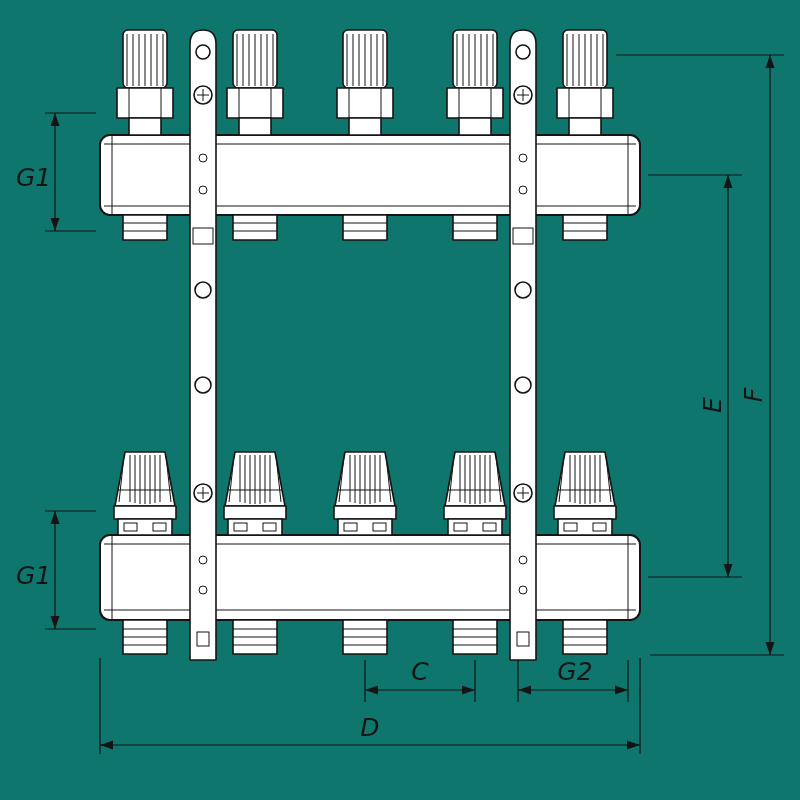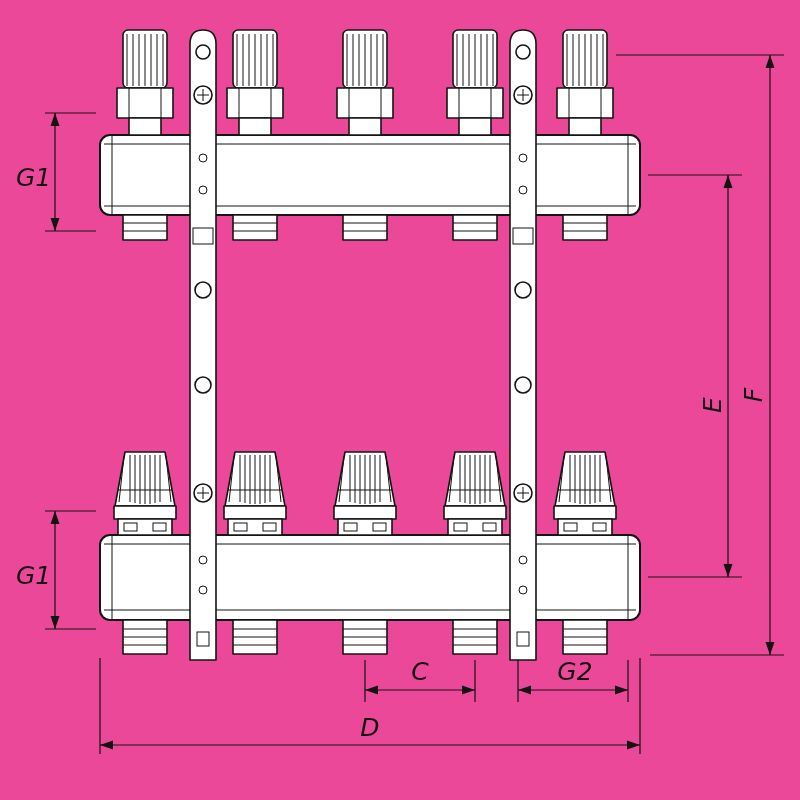--- a/index.html
+++ b/index.html
@@ -1,16 +1,16 @@
 <!DOCTYPE html>
 <html><head>
 <meta charset="utf-8">
 <style>
   html,body{margin:0;padding:0;background:#ffffff;}
-  .stage{width:800px;height:800px;position:relative;background:#ec4899;overflow:hidden;}
+  .stage{width:800px;height:800px;position:relative;background:#0f766e;overflow:hidden;}
   svg{display:block;}
   .outline{fill:#ffffff;stroke:#141414;stroke-width:1.6;stroke-linejoin:round;}
   .outline2{fill:#ffffff;stroke:#141414;stroke-width:2;stroke-linejoin:round;}
   .thin{fill:none;stroke:#141414;stroke-width:1;}
   .thin-rect{fill:none;stroke:#141414;stroke-width:1;}
   .dim{fill:none;stroke:#141414;stroke-width:1.2;}
   .arrow{fill:#141414;stroke:none;}
   .dim-label{font-family:"DejaVu Sans",sans-serif;font-style:italic;font-size:25px;fill:#141414;}
 </style>
 </head>

